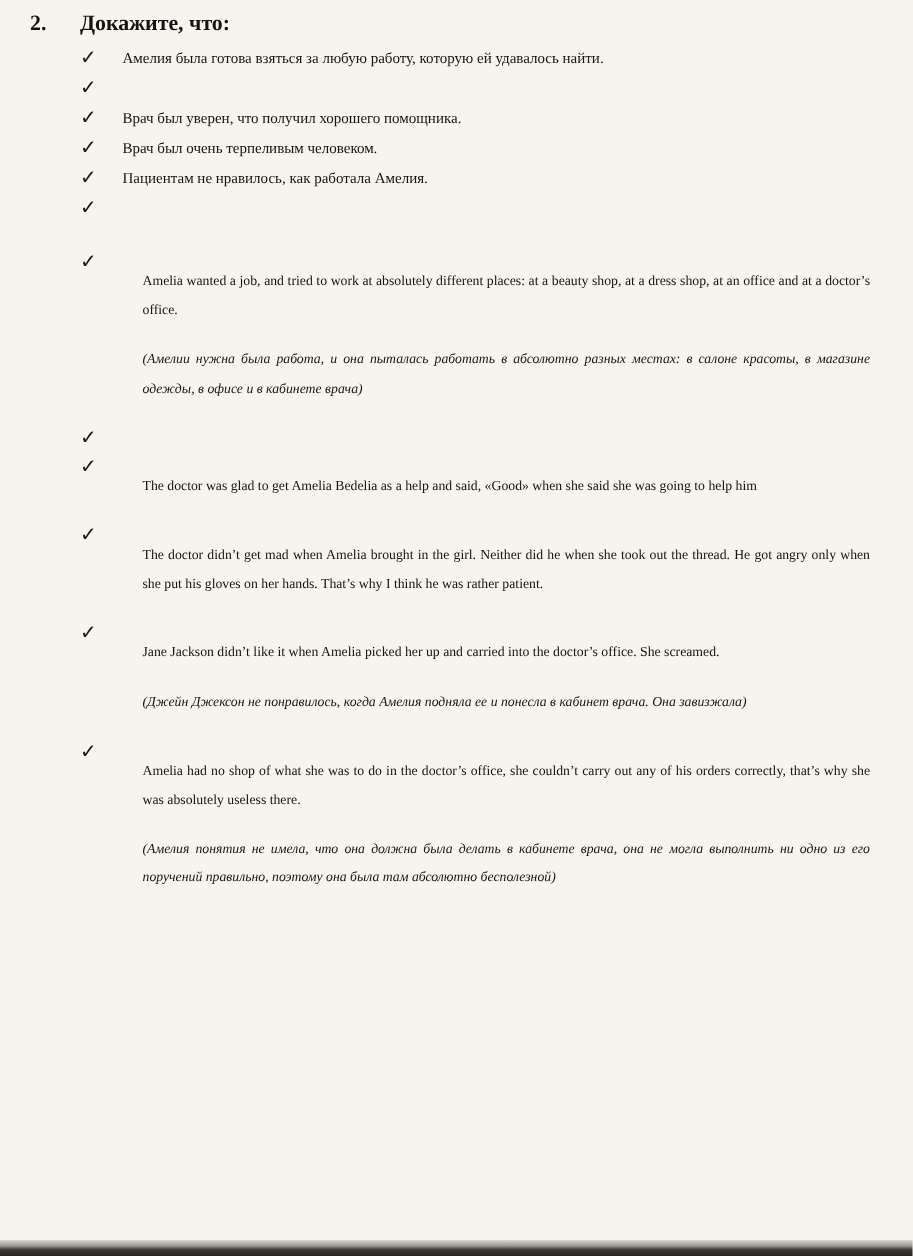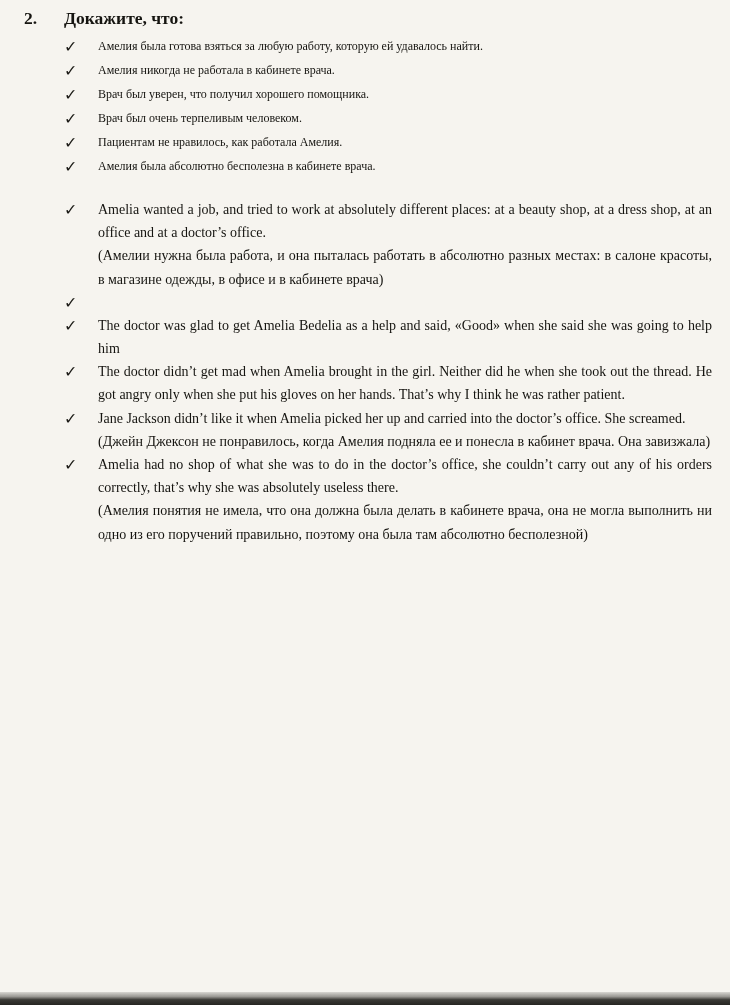--- a/index.html
+++ b/index.html
@@ -58,26 +58,27 @@
     text-align: justify;
   }
   ul.statements li.row {
     margin-bottom: 1px;
   }
   .answer-block {
     flex: 1;
     min-width: 0;
   }
   .answer-block p {
-    margin: 0;
-    font-size: 14px;
+    margin: 16px;
+    font-size: 11px;
     line-height: 23.2px;
     text-align: justify;
   }
   p.translation {
+    font-style: italic;
   }
   .scan-edge {
     position: absolute;
     left: 0;
     right: 0;
     bottom: 0;
     height: 13px;
     background: linear-gradient(to bottom, #d8d6d1 0%, #9a9893 35%, #3a3935 60%, #262522 100%);
   }
 </style>
@@ -91,37 +92,35 @@
     <span class="task-title">Докажите, что:</span>
   </div>
 
   <ul class="statements">
     <li class="row">
       <span class="check">✓</span>
       <span class="stmt-text">Амелия была готова взяться за любую работу, которую ей удавалось найти.</span>
     </li>
     <li class="row">
       <span class="check">✓</span>
-      <span class="stmt-text">Амелия никогда не работала в кабинете врача.</span>
     </li>
     <li class="row">
       <span class="check">✓</span>
       <span class="stmt-text">Врач был уверен, что получил хорошего помощника.</span>
     </li>
     <li class="row">
       <span class="check">✓</span>
       <span class="stmt-text">Врач был очень терпеливым человеком.</span>
     </li>
     <li class="row">
       <span class="check">✓</span>
       <span class="stmt-text">Пациентам не нравилось, как работала Амелия.</span>
     </li>
     <li class="row">
       <span class="check">✓</span>
-      <span class="stmt-text">Амелия была абсолютно бесполезна в кабинете врача.</span>
     </li>
   </ul>
 
   <ul class="answers">
     <li class="row">
       <span class="check">✓</span>
       <div class="answer-block">
         <p class="english">Amelia wanted a job, and tried to work at absolutely different places: at a beauty shop, at a dress shop, at an office and at a doctor’s office.</p>
         <p class="translation">(Амелии нужна была работа, и она пыталась работать в абсолютно разных местах: в салоне красоты, в магазине одежды, в офисе и в кабинете врача)</p>
       </div>

